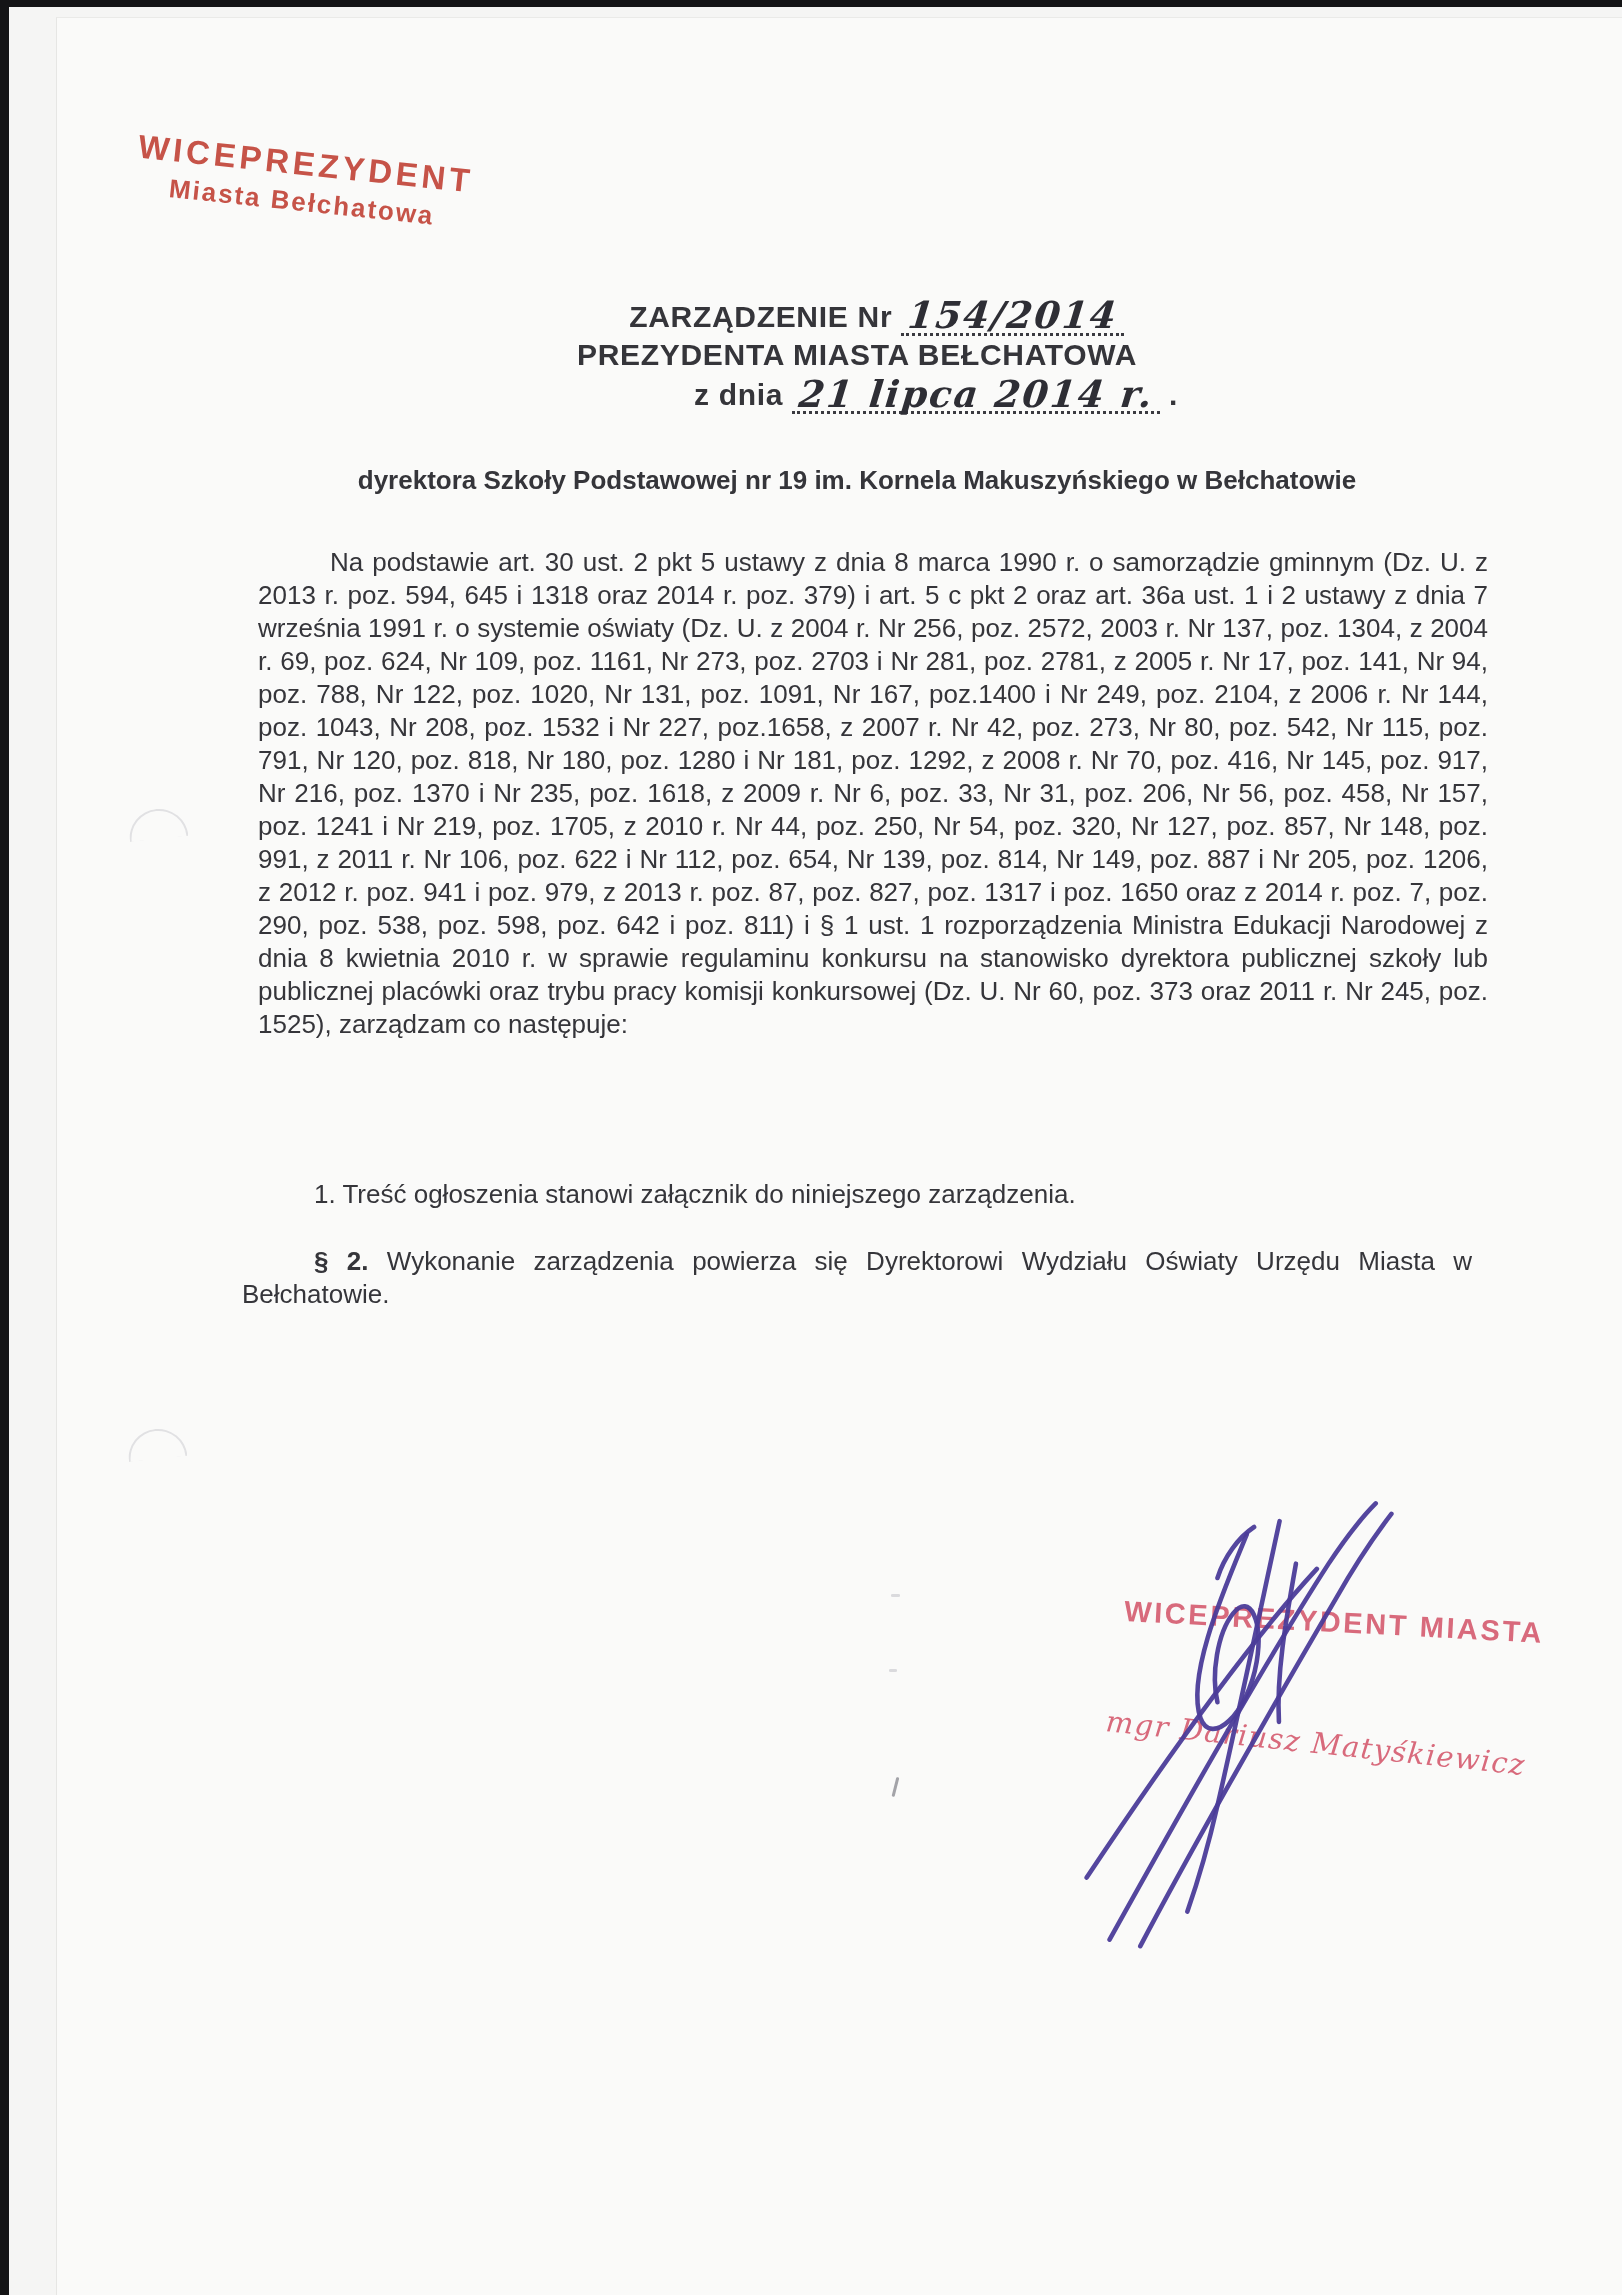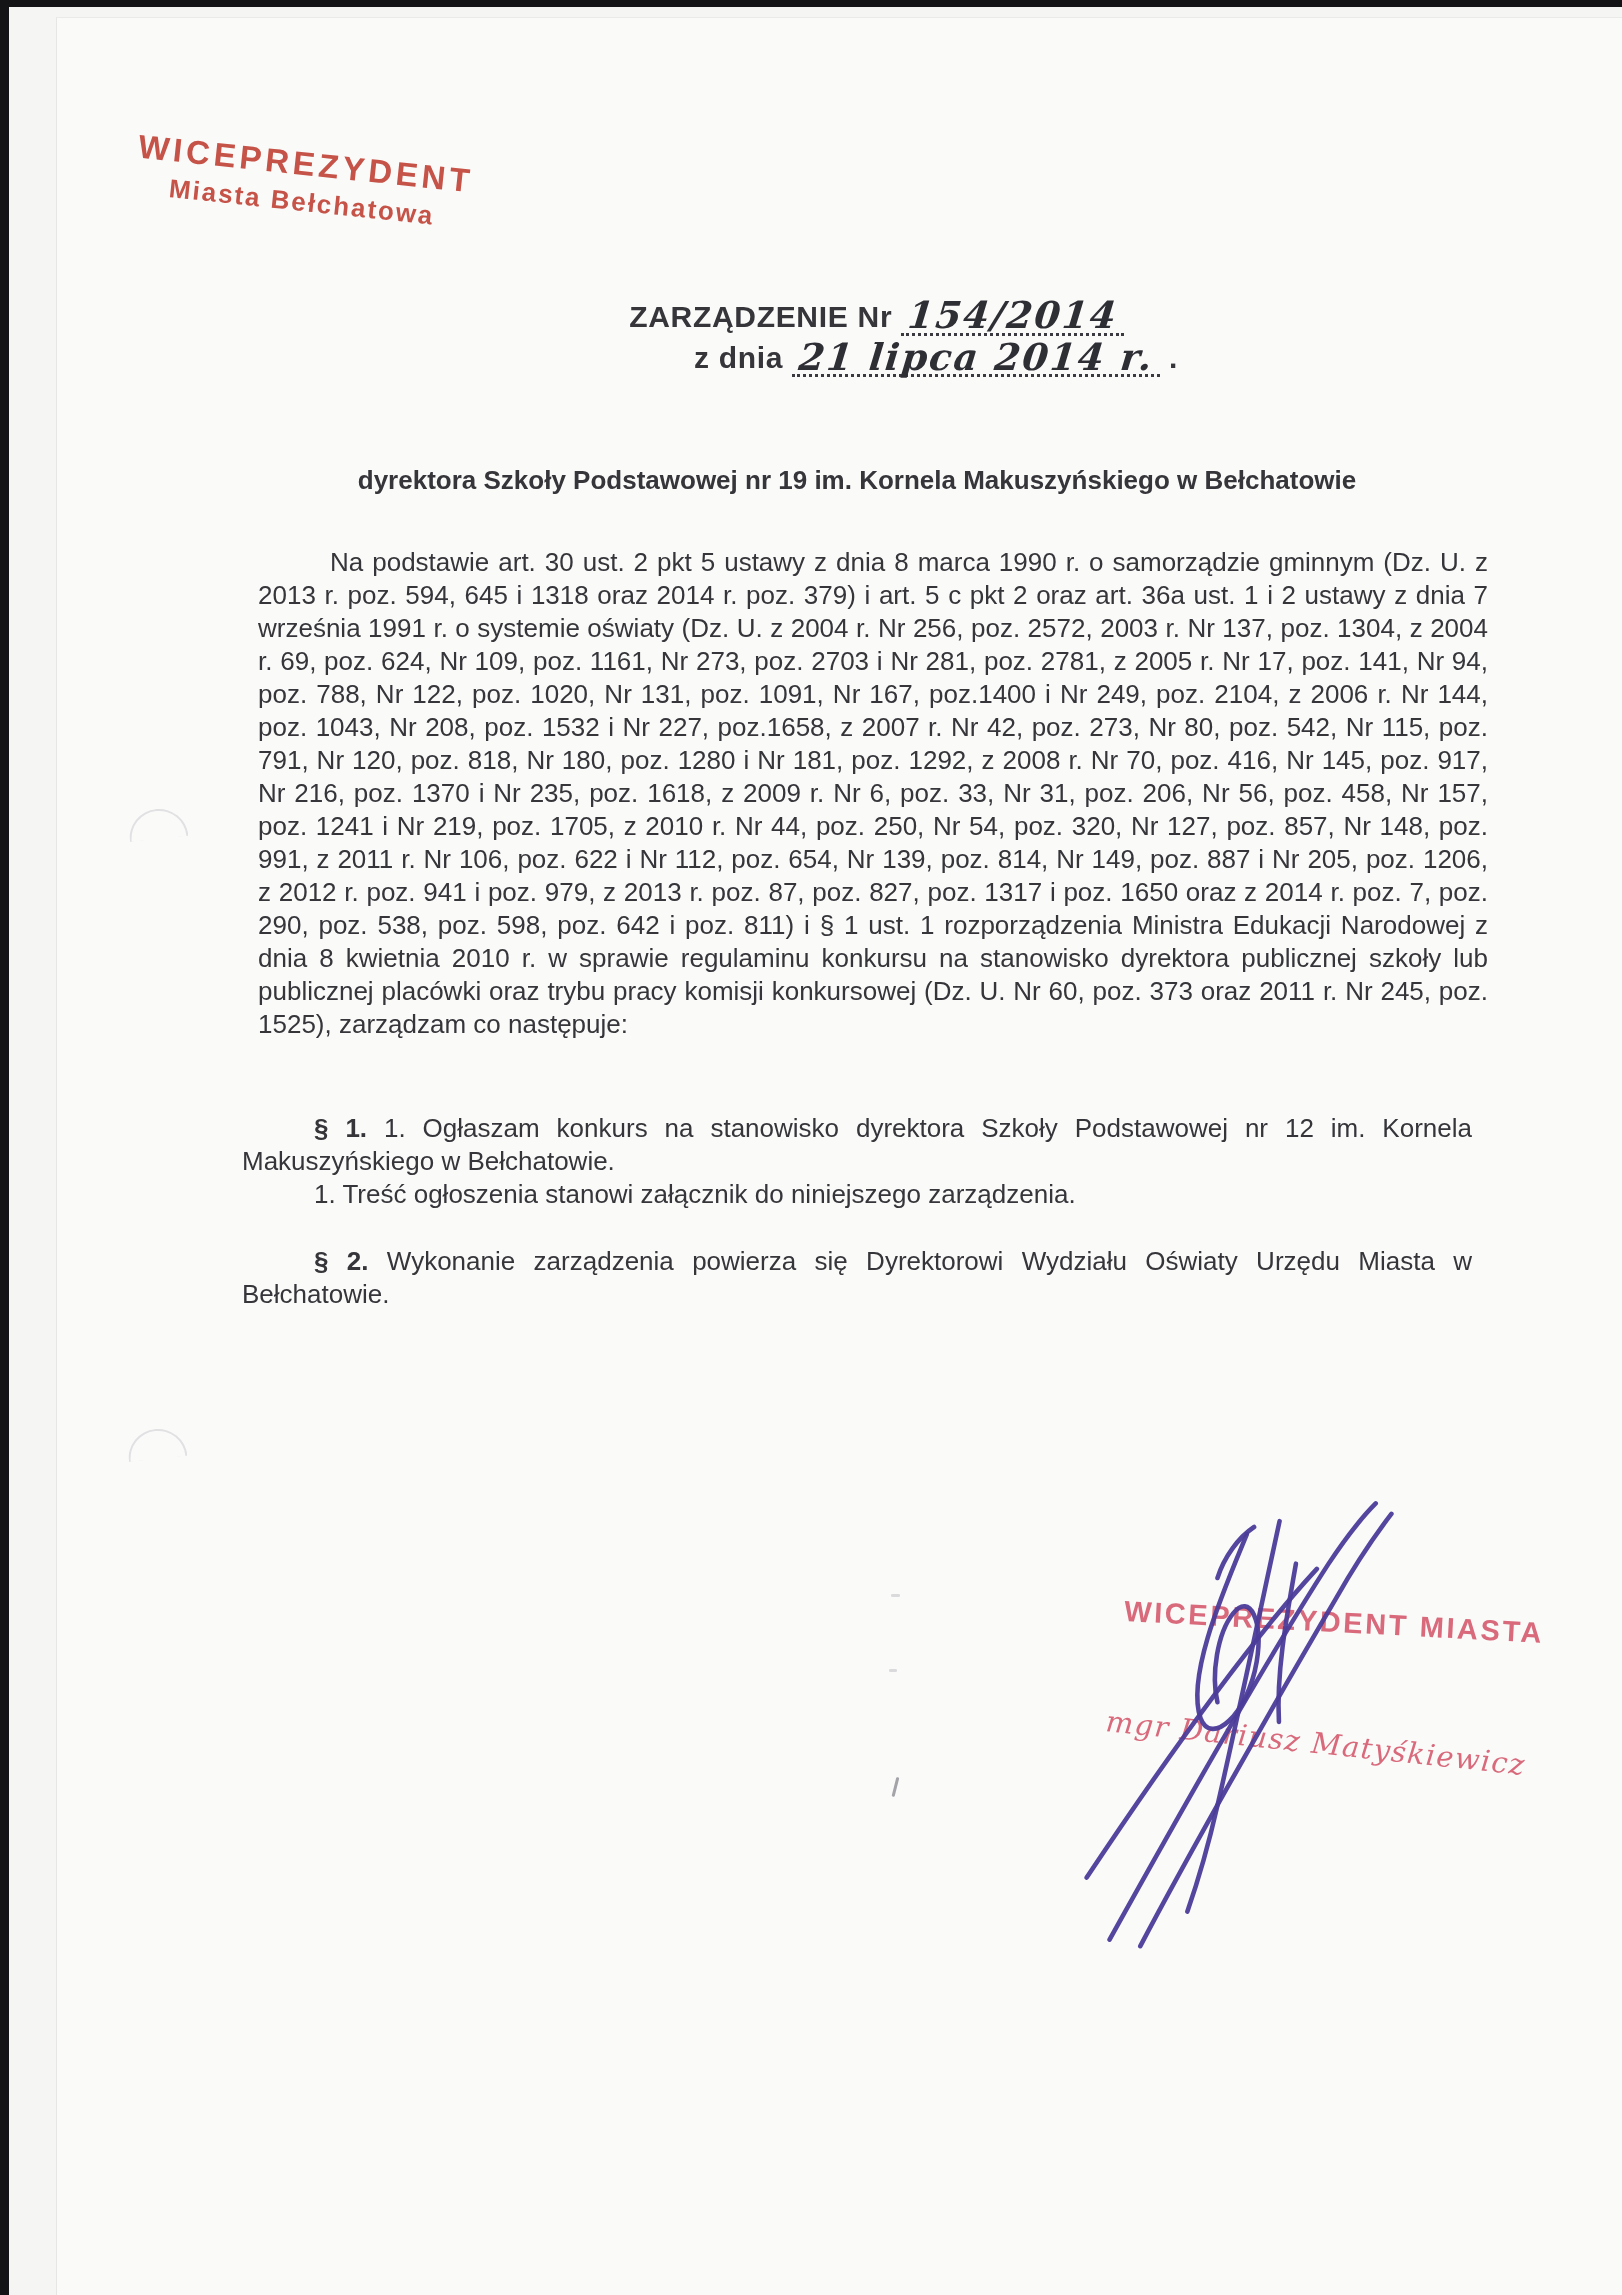--- a/index.html
+++ b/index.html
@@ -110,30 +110,30 @@
   <div class="edge-left"></div>
   <div class="edge-top"></div>
 
   <div class="stamp-top">
     <div class="l1">WICEPREZYDENT</div>
     <div class="l2">Miasta Bełchatowa</div>
   </div>
 
   <div class="title-block">
     <div class="title-line1"><span>ZARZĄDZENIE Nr</span>&nbsp;<span class="dots"><span class="hw">154/2014</span></span></div>
+    <div class="title-line2">PREZYDENTA MIASTA BEŁCHATOWA</div>
     <div class="title-line3"><span>z dnia</span>&nbsp;<span class="dots"><span class="hw">21 lipca 2014 r.</span></span><span> .</span></div>
   </div>
 
   <div class="subject">
     <div>dyrektora Szkoły Podstawowej nr 19 im. Kornela Makuszyńskiego w Bełchatowie</div>
   </div>
 
   <p class="preamble">Na podstawie art. 30 ust. 2 pkt 5 ustawy z dnia 8 marca 1990 r. o samorządzie gminnym (Dz. U. z 2013 r. poz. 594, 645 i 1318 oraz 2014 r. poz. 379) i art. 5 c pkt 2 oraz art. 36a ust. 1 i 2 ustawy z dnia 7 września 1991 r. o systemie oświaty (Dz. U. z 2004 r. Nr 256, poz. 2572, 2003 r. Nr 137, poz. 1304, z 2004 r. 69, poz. 624, Nr 109, poz. 1161, Nr 273, poz. 2703 i Nr 281, poz. 2781, z 2005 r. Nr 17, poz. 141, Nr 94, poz. 788, Nr 122, poz. 1020, Nr 131, poz. 1091, Nr 167, poz.1400 i Nr 249, poz. 2104, z 2006 r. Nr 144, poz. 1043, Nr 208, poz. 1532 i Nr 227, poz.1658, z 2007 r. Nr 42, poz. 273, Nr 80, poz. 542, Nr 115, poz. 791, Nr 120, poz. 818, Nr 180, poz. 1280 i Nr 181, poz. 1292, z 2008 r. Nr 70, poz. 416, Nr 145, poz. 917, Nr 216, poz. 1370 i Nr 235, poz. 1618, z 2009 r. Nr 6, poz. 33, Nr 31, poz. 206, Nr 56, poz. 458, Nr 157, poz. 1241 i Nr 219, poz. 1705, z 2010 r. Nr 44, poz. 250, Nr 54, poz. 320, Nr 127, poz. 857, Nr 148, poz. 991, z 2011 r. Nr 106, poz. 622 i Nr 112, poz. 654, Nr 139, poz. 814, Nr 149, poz. 887 i Nr 205, poz. 1206, z 2012 r. poz. 941 i poz. 979, z 2013 r. poz. 87, poz. 827, poz. 1317 i poz. 1650 oraz z 2014 r. poz. 7, poz. 290, poz. 538, poz. 598, poz. 642 i poz. 811) i § 1 ust. 1 rozporządzenia Ministra Edukacji Narodowej z dnia 8 kwietnia 2010 r. w sprawie regulaminu konkursu na stanowisko dyrektora publicznej szkoły lub publicznej placówki oraz trybu pracy komisji konkursowej (Dz. U. Nr 60, poz. 373 oraz 2011 r. Nr 245, poz. 1525),  zarządzam co następuje:</p>
 
-  <p class="sec sec-1"><b>§ 1.</b><span> 1. Ogłaszam konkurs na stanowisko dyrektora Szkoły Podstawowej nr 12 im. Kornela Makuszyńskiego w Bełchatowie.</span></p>
   <p class="sec sec-1b">1. Treść ogłoszenia stanowi załącznik do niniejszego zarządzenia.</p>
 
   <p class="sec sec-2"><b>§ 2.</b><span> Wykonanie zarządzenia powierza się Dyrektorowi Wydziału Oświaty Urzędu Miasta w Bełchatowie.</span></p>
 
 
   <div class="hole hole-1"></div>
   <div class="hole hole-2"></div>
 
   <div class="speck speck-1"></div>
   <div class="speck speck-2"></div>

